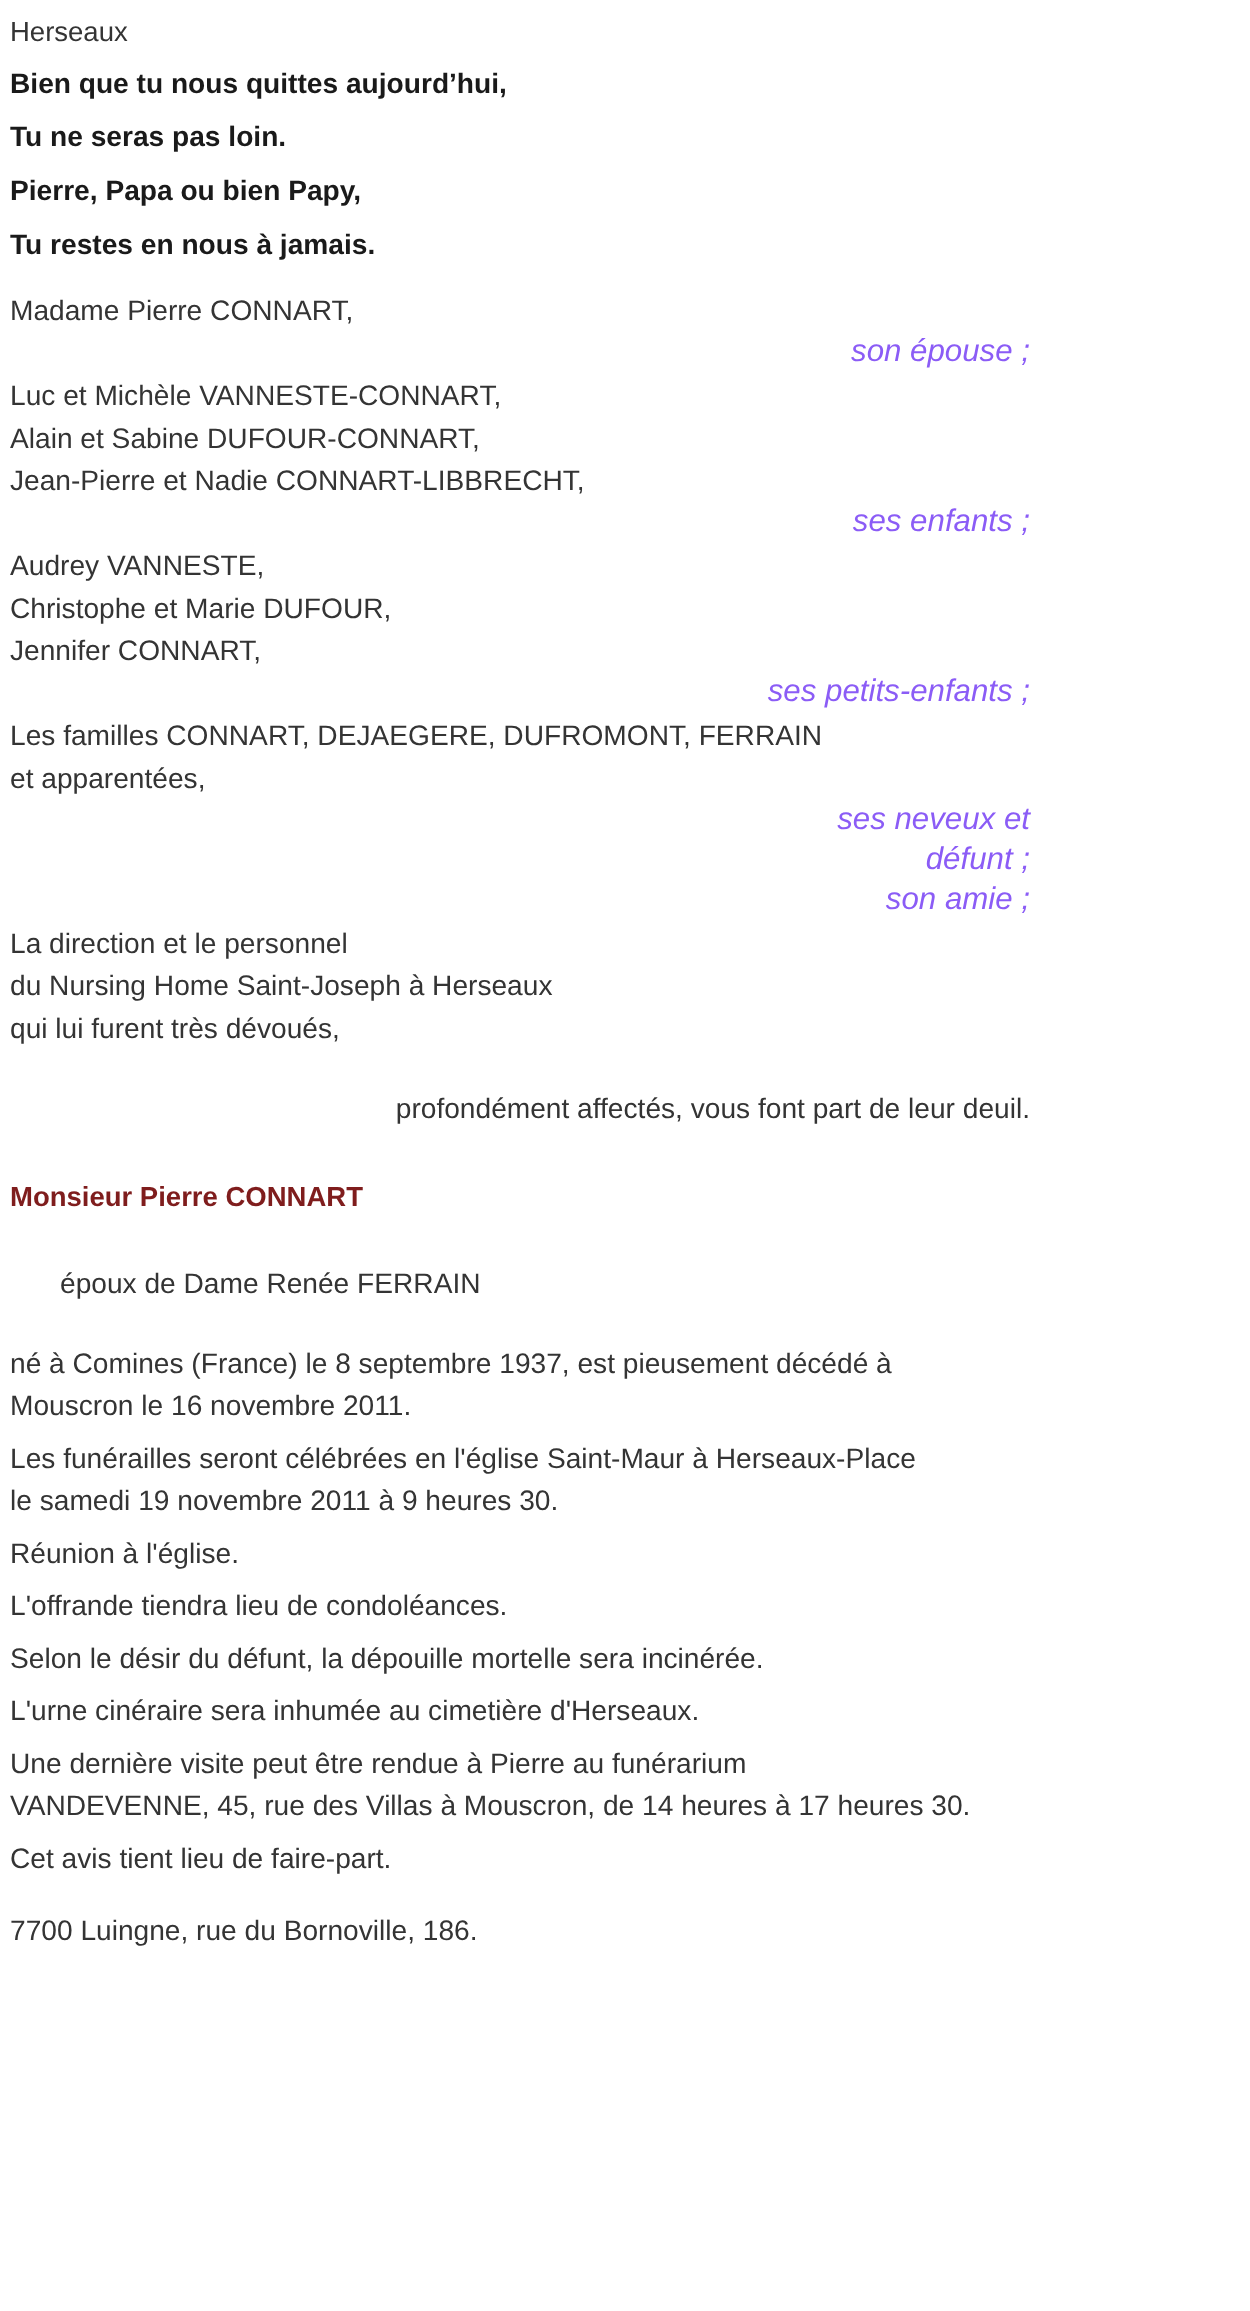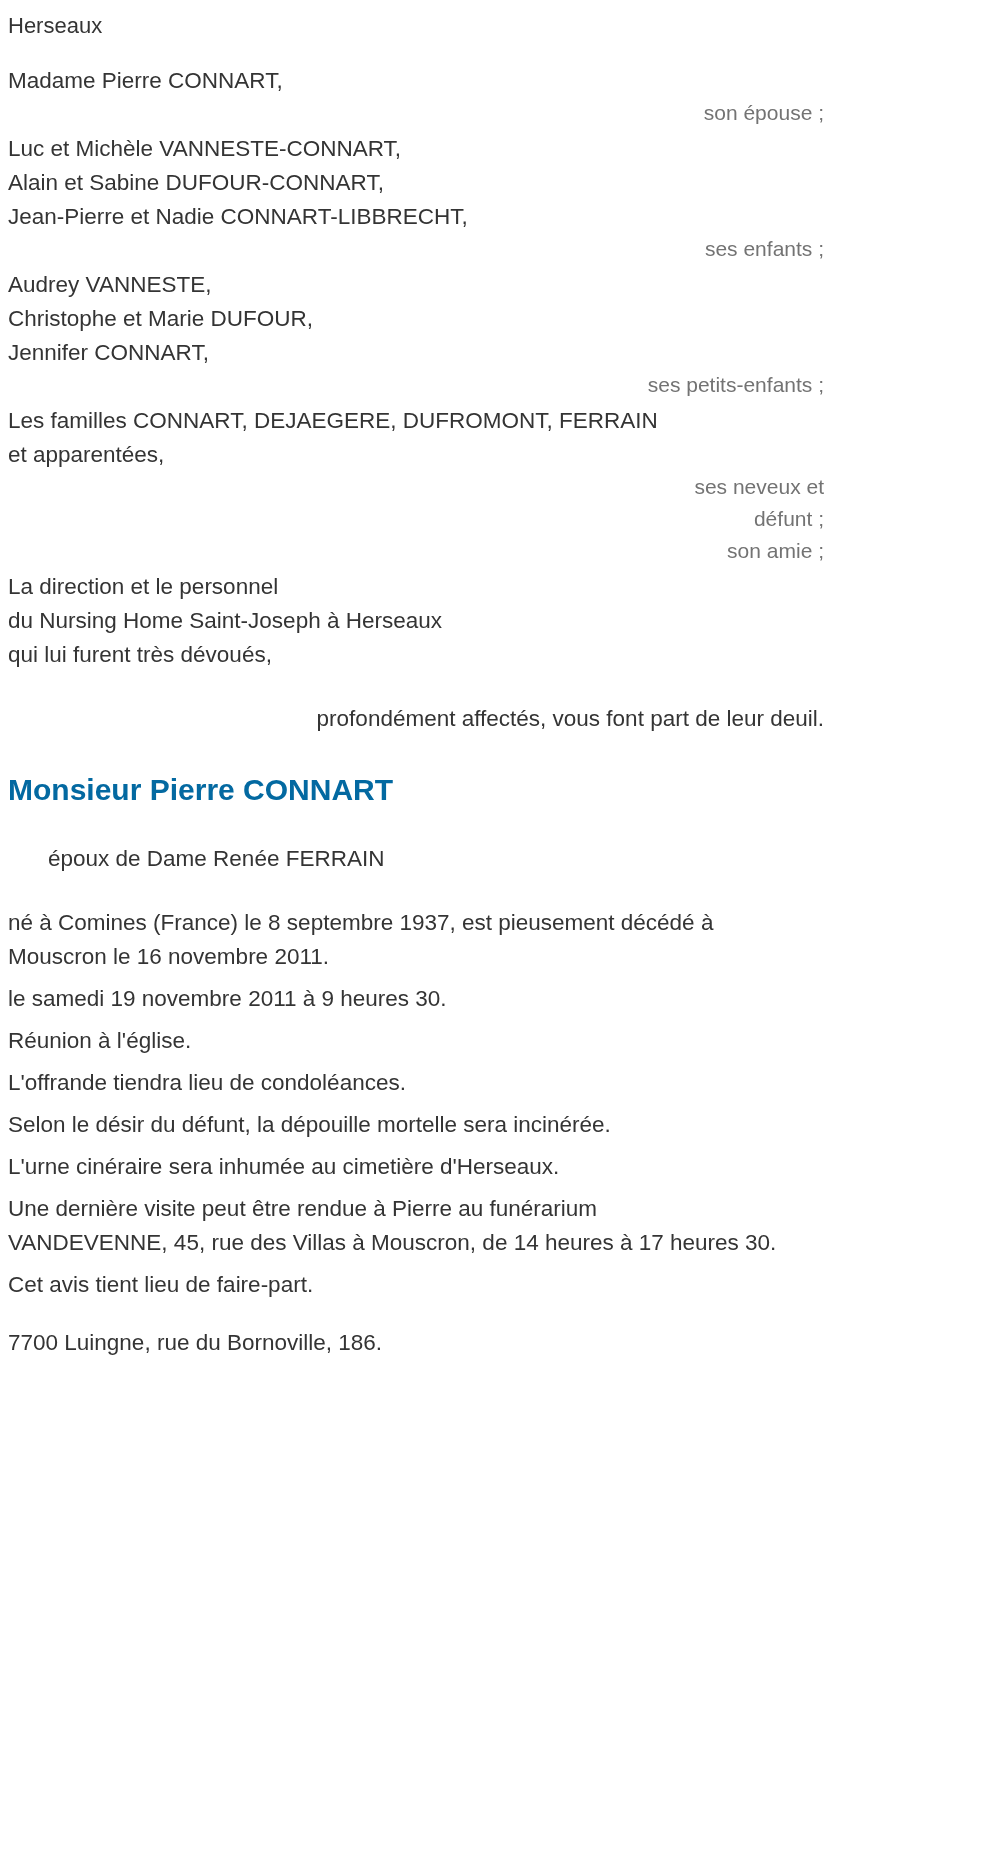--- a/index.html
+++ b/index.html
@@ -24,46 +24,53 @@
     color: #1a1a1a;
     line-height: 25px;
     margin-bottom: 18px;
   }
   .family { margin-top: 24px; }
   .line {
     font-size: 22.5px;
     line-height: 34px;
   }
   .role {
-    font-size: 21px;
+    font-size: 25px;
+    font-style: italic;
     text-align: right;
     line-height: 26px;
     margin: 2px 0 6px 0;
-    color: #737373;
+    color: #8b5cf6;
   }
   .closing { margin-top: 30px; text-align: right; }
   .deceased-title {
-    font-size: 30px;
+    font-size: 22px;
     font-weight: 700;
-    color: #0369a1;
+    color: #7f1d1d;
     margin: 34px 0 32px 0;
     line-height: 40px;
   }
   .spouse-of { margin-bottom: 30px; margin-left: 40px; }
   .announcement { margin-top: 26px; }
   .para { margin-bottom: 8px; }
   .address { margin-top: 24px; }
 </style>
 </head>
 <body>
 
 <div class="page">
 
   <div class="city">Herseaux</div>
 
+  <div class="poem">
+    <div class="poem-line">Bien que tu nous quittes aujourd’hui,</div>
+    <div class="poem-line">Tu ne seras pas loin.</div>
+    <div class="poem-line">Pierre, Papa ou bien Papy,</div>
+    <div class="poem-line">Tu restes en nous à jamais.</div>
+  </div>
 
   <div class="family">
     <div class="line">Madame Pierre CONNART,</div>
     <div class="role">son épouse ;</div>
 
     <div class="line">Luc et Michèle VANNESTE-CONNART,</div>
     <div class="line">Alain et Sabine DUFOUR-CONNART,</div>
     <div class="line">Jean-Pierre et Nadie CONNART-LIBBRECHT,</div>
     <div class="role">ses enfants ;</div>
 
@@ -91,20 +98,21 @@
   <h1 class="deceased-title">Monsieur Pierre CONNART</h1>
 
   <div class="line spouse-of">époux de Dame Renée FERRAIN</div>
 
   <div class="announcement">
     <div class="para">
       <div class="line">né à Comines (France) le 8 septembre 1937, est pieusement décédé à</div>
       <div class="line">Mouscron le 16 novembre 2011.</div>
     </div>
     <div class="para">
+      <div class="line">Les funérailles seront célébrées en l'église Saint-Maur à Herseaux-Place</div>
       <div class="line">le samedi 19 novembre 2011 à 9 heures 30.</div>
     </div>
     <div class="para">
       <div class="line">Réunion à l'église.</div>
     </div>
     <div class="para">
       <div class="line">L'offrande tiendra lieu de condoléances.</div>
     </div>
     <div class="para">
       <div class="line">Selon le désir du défunt, la dépouille mortelle sera incinérée.</div>

